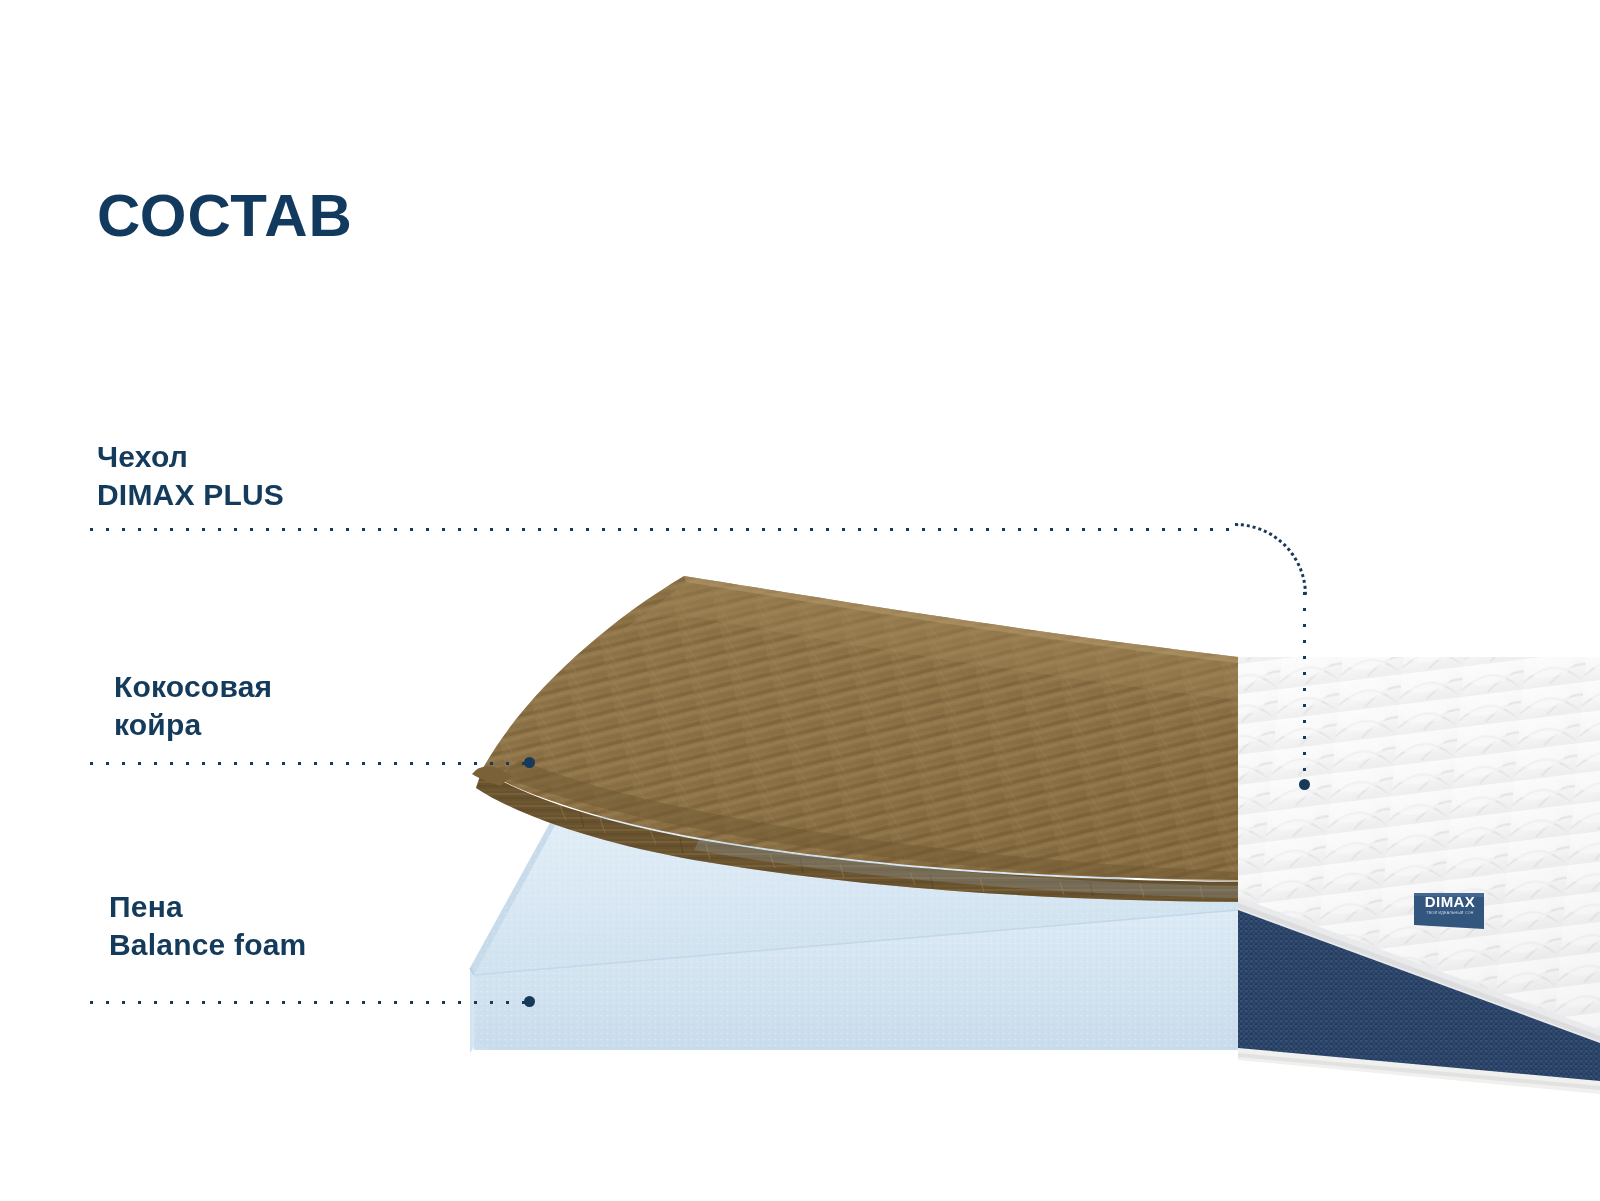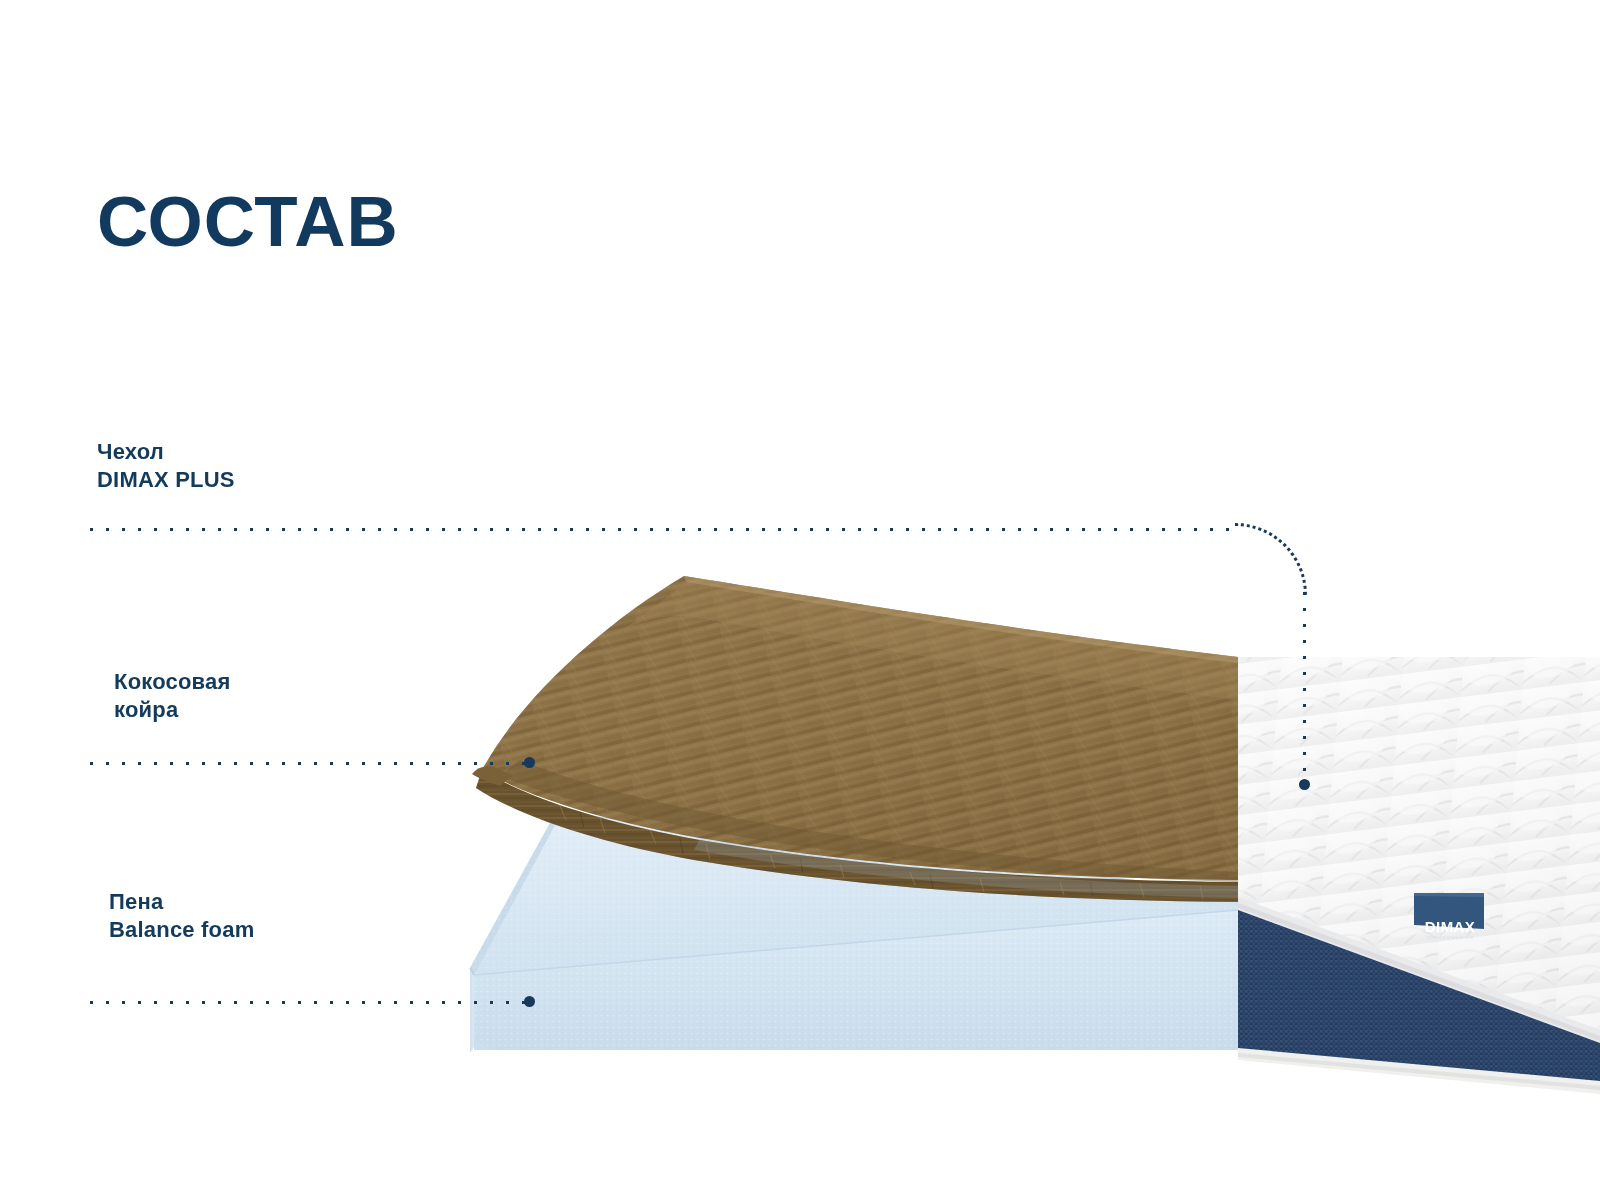--- a/index.html
+++ b/index.html
@@ -7,29 +7,29 @@
   body {
     width:1600px; height:1201px;
     font-family:"Liberation Sans", sans-serif;
     position:relative; overflow:hidden;
     background:#ffffff;
   }
 
   
   #page-title{
     position:absolute; left:97px; top:186px;
-    font-size:71px; font-weight:700; letter-spacing:1px;
+    font-size:60px; font-weight:700; letter-spacing:1px;
     color:#123a5e; line-height:1;
     white-space:nowrap;
   }
 
   
   .label-block{ position:absolute; color:#143b5c; }
   .label-line{
-    font-size:22px; font-weight:700; line-height:1.28;
+    font-size:30px; font-weight:700; line-height:1.28;
     letter-spacing:.2px; white-space:nowrap;
   }
   #label-cover  { left:97px; top:438px; }
   #label-coir   { left:114px; top:668px; }
   #label-foam   { left:109px; top:888px; }
 
   
   .leader-h{
     position:absolute; height:3px;
     background-image:radial-gradient(circle at 1.5px 1.5px, #17395a 1.5px, transparent 1.6px);
@@ -279,15 +279,15 @@
 <div class="leader-v" id="leader-cover-v"></div>
 <div class="leader-dot" id="leader-cover-dot"></div>
 
 <div class="leader-h" id="leader-coir-h"></div>
 <div class="leader-dot" id="leader-coir-dot"></div>
 
 <div class="leader-h" id="leader-foam-h"></div>
 <div class="leader-dot" id="leader-foam-dot"></div>
 
 <div style="position:absolute; left:1417px; top:894px; width:66px; text-align:center; line-height:1;">
-  <div style="font-size:15px; font-weight:700; color:#ffffff; letter-spacing:.4px;margin-top:25px;">DIMAX</div>
+  <div style="font-size:15px; font-weight:700; color:#ffffff; letter-spacing:.4px;">DIMAX</div>
   <div style="font-size:3.6px; font-weight:400; color:#d5dfea; letter-spacing:.25px; margin-top:2.5px;">ТВОЙ ИДЕАЛЬНЫЙ СОН</div>
 </div>
 
 </body></html>

